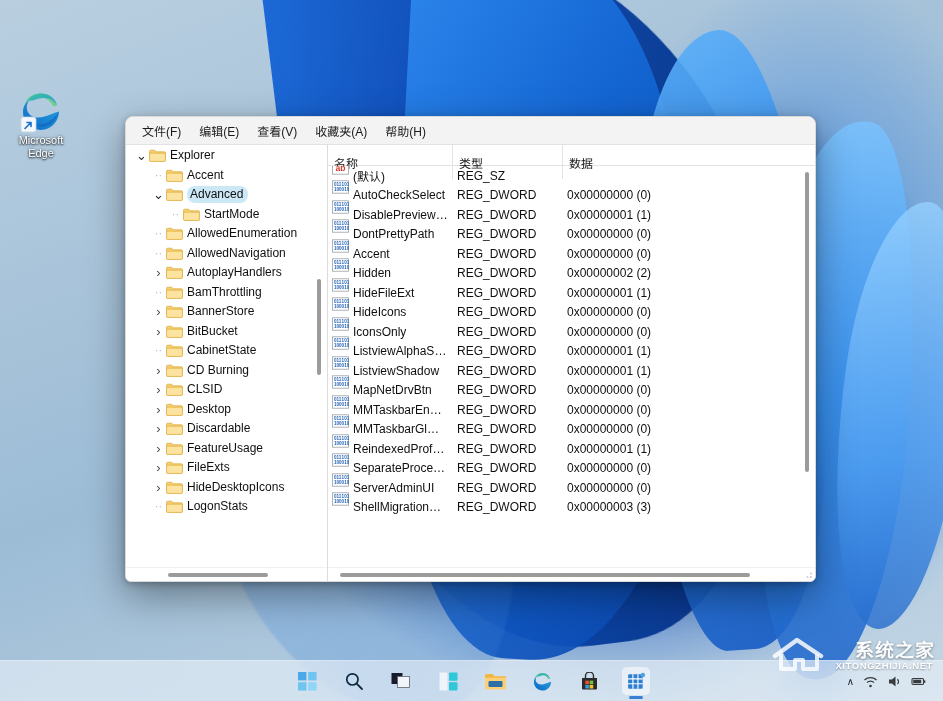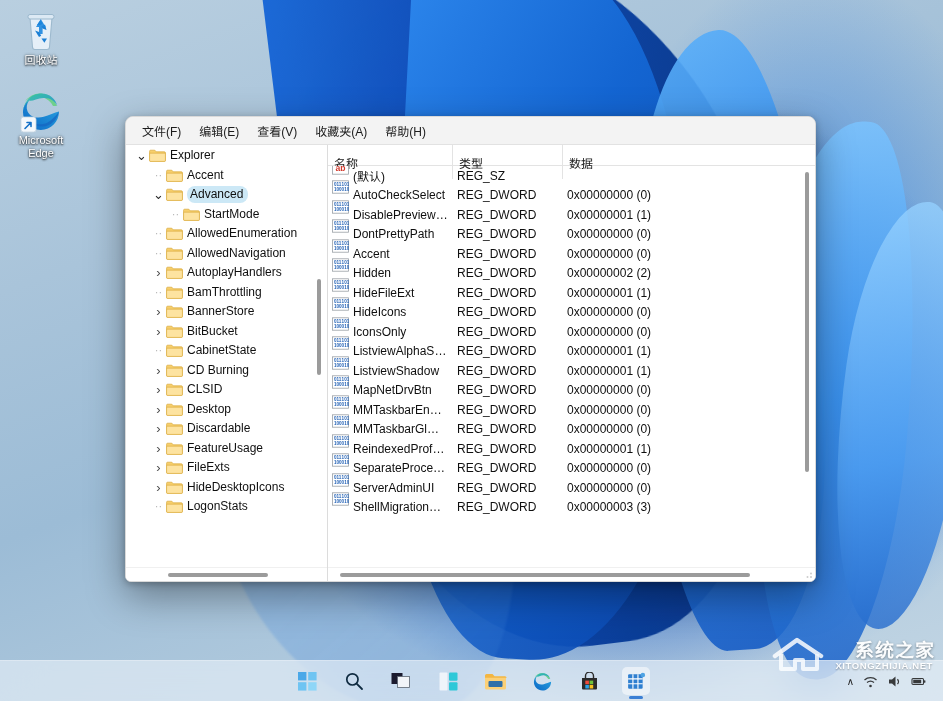--- a/index.html
+++ b/index.html
@@ -356,36 +356,20 @@
 
 <div id="desktop">
 
   <div class="ribbon" id="r1"></div>
   <div class="ribbon" id="r2"></div>
   <div class="ribbon" id="r5"></div>
   <div class="ribbon" id="r3"></div>
   <div class="ribbon" id="r4"></div>
   <div class="ribbon" id="r6"></div>
 
-  <div class="desk-icon" id="icon-recycle">
-    <div class="glyph">
-      <svg width="36" height="40" viewBox="0 0 36 40">
-        <path d="M7 7 h22 l-2.5 29 a2.5 2.5 0 0 1 -2.5 2.5 h-12 a2.5 2.5 0 0 1 -2.5 -2.5 Z" fill="#e9f2fa" stroke="#9bb8cd" stroke-width="1.1" opacity=".93"></path>
-        <rect x="5" y="3.5" width="26" height="4.5" rx="2" fill="#dce9f4" stroke="#9bb8cd" stroke-width="1"></rect>
-        <g fill="#1b7fd4">
-          <path d="M14 14 l3.5 -5 2.2 3.7 -2.2 1.3 z"></path>
-          <path d="M23.5 19 l-1.5 -5.6 -3.6 2.1 1.2 2.1 z"></path>
-          <path d="M12 19.5 l4 6.5 2.2 -1.3 -2.2 -3.8 z"></path>
-          <path d="M18.5 27.5 h5.5 l-2.6 4.2 z"></path>
-        </g>
-        <path d="M13 16 l4.8 -8 4.8 8 -3 0 0 7 -3.6 0 0 -7z" fill="#1c86de" opacity=".9"></path>
-      </svg>
-    </div>
-    <span class="desk-label">回收站</span>
-  </div>
 
   <div class="desk-icon" id="icon-edge">
     <div class="glyph">
       <svg width="44" height="44" viewBox="0 0 44 44">
         <defs>
           <linearGradient id="eg1" x1="0" y1="1" x2="1" y2="0">
             <stop offset="0" stop-color="#0b67c6"></stop>
               <stop offset="1" stop-color="#2aa5e0"></stop>
           </linearGradient>
           <linearGradient id="eg2" x1="0" y1="0" x2="1" y2="1">

